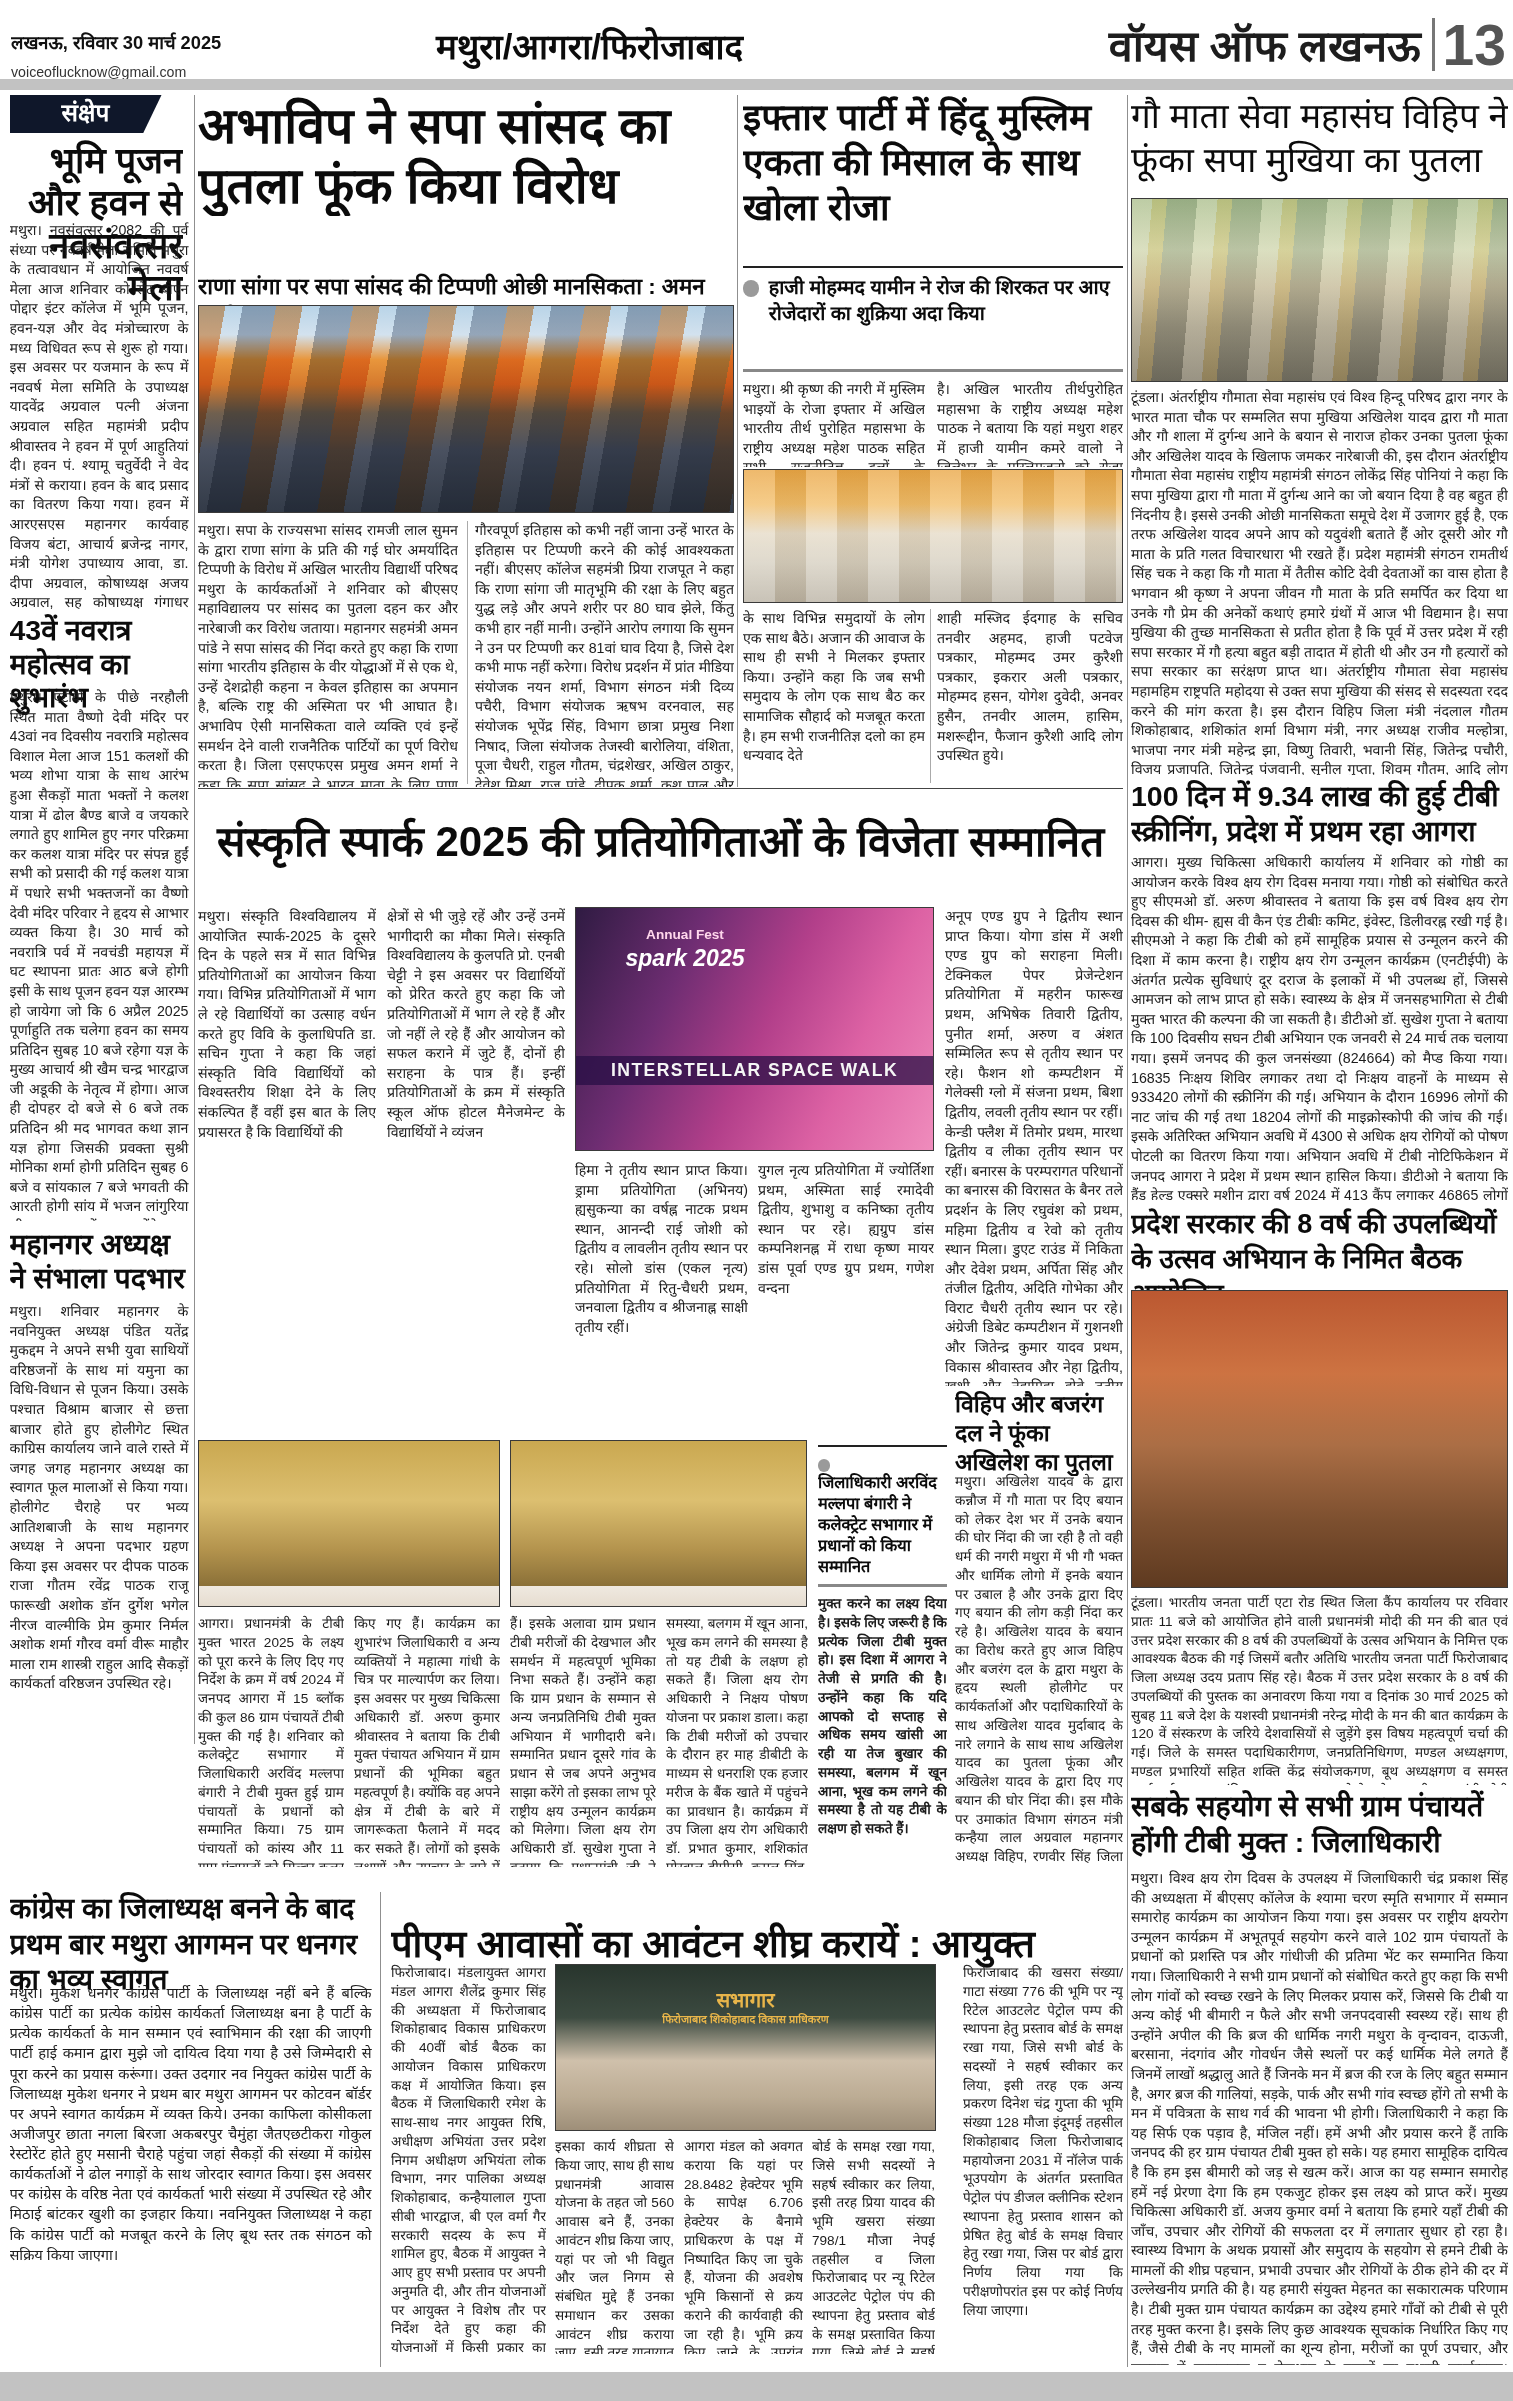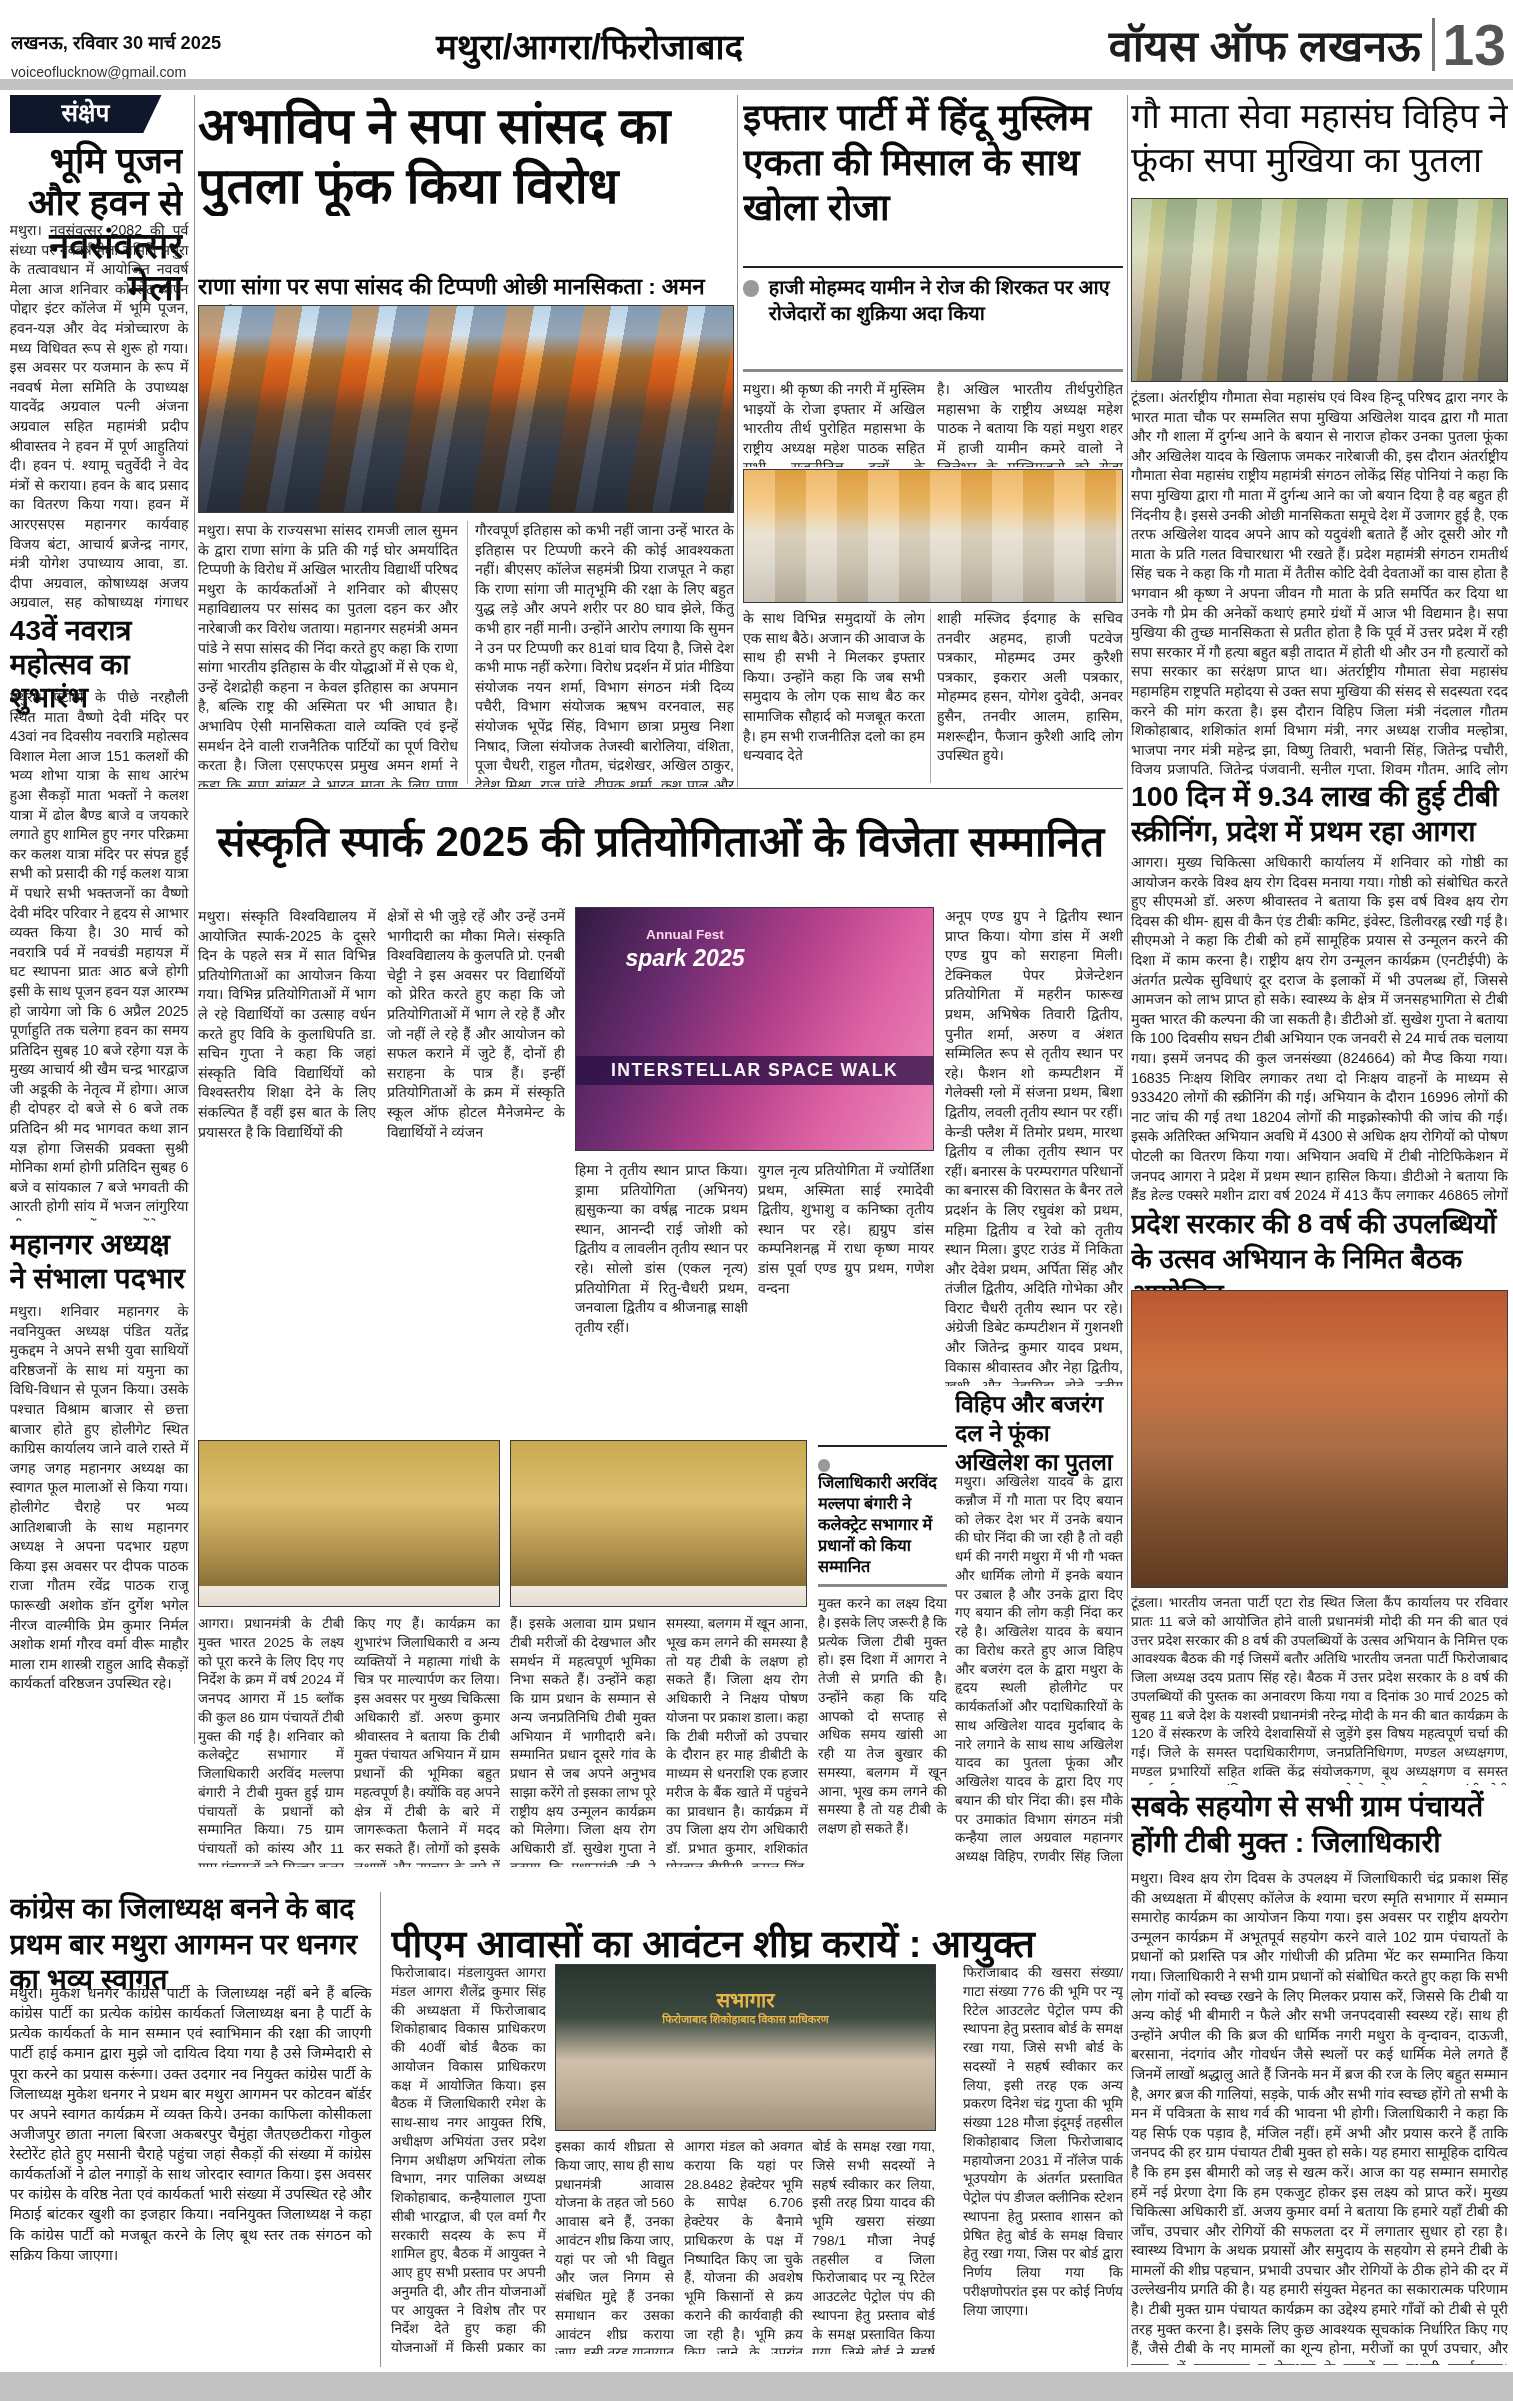--- a/index.html
+++ b/index.html
@@ -105,21 +105,21 @@
   <div class="abs body-txt" style="left:945px;top:907px;width:178px;height:479px;font-size:14.2px;">अनूप एण्ड ग्रुप ने द्वितीय स्थान प्राप्त किया। योगा डांस में अशी एण्ड ग्रुप को सराहना मिली। टेक्निकल पेपर प्रेजेन्टेशन प्रतियोगिता में महरीन फारूख प्रथम, अभिषेक तिवारी द्वितीय, पुनीत शर्मा, अरुण व अंशत सम्मिलित रूप से तृतीय स्थान पर रहे। फैशन शो कम्पटीशन में गेलेक्सी ग्लो में संजना प्रथम, बिशा द्वितीय, लवली तृतीय स्थान पर रहीं। केन्डी फ्लैश में तिमोर प्रथम, मारथा द्वितीय व लीका तृतीय स्थान पर रहीं। बनारस के परम्परागत परिधानों का बनारस की विरासत के बैनर तले प्रदर्शन के लिए रघुवंश को प्रथम, महिमा द्वितीय व रेवो को तृतीय स्थान मिला। डुएट राउंड में निकिता और देवेश प्रथम, अर्पिता सिंह और तंजील द्वितीय, अदिति गोभेका और विराट चैधरी तृतीय स्थान पर रहे। अंग्रेजी डिबेट कम्पटीशन में गुशनशी और जितेन्द्र कुमार यादव प्रथम, विकास श्रीवास्तव और नेहा द्वितीय, खुशी और नेहामिहा होवे तृतीय स्थान पर रहे। इन सभी विजेताओं को प्रमाणपत्र और पुरस्कार देकर सम्मानित किया गया।</div>
 
   <div class="ph ph-collect" style="left:198px;top:1440px;width:302px;height:167px;"></div>
   <div class="ph ph-collect" style="left:510px;top:1440px;width:297px;height:167px;"></div>
   <div class="hrule" style="left:818px;top:1445px;width:129px;"></div>
   <div class="abs bullet-row" style="left:818px;top:1454px;width:129px;height:122px;flex-direction:column;">
     <span class="bullet-dot" style="width:12.2px;height:12.2px;margin-right:5.4px;"></span>
     <span class="hl" style="font-size:16.3px;line-height:1.3;">जिलाधिकारी अरविंद मल्लपा बंगारी ने कलेक्ट्रेट सभागार में प्रधानों को किया सम्मानित</span>
   </div>
   <div class="hrule" style="left:818px;top:1584px;width:129px;background:#888;height:3.4px;"></div>
-  <div class="abs body-txt" style="left:818px;top:1595px;width:129px;height:271px;font-size:13.6px;">मुक्त करने का लक्ष्य दिया है। इसके लिए जरूरी है कि प्रत्येक जिला टीबी मुक्त हो। इस दिशा में आगरा ने तेजी से प्रगति की है। उन्होंने कहा कि यदि आपको दो सप्ताह से अधिक समय खांसी आ रही या तेज बुखार की समस्या, बलगम में खून आना, भूख कम लगने की समस्या है तो यह टीबी के लक्षण हो सकते हैं।</div>
+  <div class="abs body-txt" style="left:818px;top:1595px;width:129px;height:271px;font-size:13.6px;font-weight:bold;">मुक्त करने का लक्ष्य दिया है। इसके लिए जरूरी है कि प्रत्येक जिला टीबी मुक्त हो। इस दिशा में आगरा ने तेजी से प्रगति की है। उन्होंने कहा कि यदि आपको दो सप्ताह से अधिक समय खांसी आ रही या तेज बुखार की समस्या, बलगम में खून आना, भूख कम लगने की समस्या है तो यह टीबी के लक्षण हो सकते हैं।</div>
   <div class="abs body-txt" style="left:198px;top:1615px;width:146px;height:252px;font-size:13.6px;">आगरा। प्रधानमंत्री के टीबी मुक्त भारत 2025 के लक्ष्य को पूरा करने के लिए दिए गए निर्देश के क्रम में वर्ष 2024 में जनपद आगरा में 15 ब्लॉक की कुल 86 ग्राम पंचायतें टीबी मुक्त की गई है। शनिवार को कलेक्ट्रेट सभागार में जिलाधिकारी अरविंद मल्लपा बंगारी ने टीबी मुक्त हुई ग्राम पंचायतों के प्रधानों को सम्मानित किया। 75 ग्राम पंचायतों को कांस्य और 11 ग्राम पंचायतों को सिल्वर कलर की महात्मा गांधी की प्रतिमा व सभी ग्राम प्रधानों को प्रमाण पत्र प्रदान</div>
   <div class="abs body-txt" style="left:354px;top:1615px;width:146px;height:252px;font-size:13.6px;">किए गए हैं। कार्यक्रम का शुभारंभ जिलाधिकारी व अन्य व्यक्तियों ने महात्मा गांधी के चित्र पर माल्यार्पण कर लिया। इस अवसर पर मुख्य चिकित्सा अधिकारी डॉ. अरुण कुमार श्रीवास्तव ने बताया कि टीबी मुक्त पंचायत अभियान में ग्राम प्रधानों की भूमिका बहुत महत्वपूर्ण है। क्योंकि वह अपने क्षेत्र में टीबी के बारे में जागरूकता फैलाने में मदद कर सकते हैं। लोगों को इसके लक्षणों और उपचार के बारे में जानकारी दे सकते</div>
   <div class="abs body-txt" style="left:510px;top:1615px;width:146px;height:252px;font-size:13.6px;">हैं। इसके अलावा ग्राम प्रधान टीबी मरीजों की देखभाल और समर्थन में महत्वपूर्ण भूमिका निभा सकते हैं। उन्होंने कहा कि ग्राम प्रधान के सम्मान से अन्य जनप्रतिनिधि टीबी मुक्त अभियान में भागीदारी बने। सम्मानित प्रधान दूसरे गांव के प्रधान से जब अपने अनुभव साझा करेंगे तो इसका लाभ पूरे राष्ट्रीय क्षय उन्मूलन कार्यक्रम को मिलेगा। जिला क्षय रोग अधिकारी डॉ. सुखेश गुप्ता ने बताया कि प्रधानमंत्री जी ने भारत को वर्ष 2025 तक टीबी</div>
   <div class="abs body-txt" style="left:666px;top:1615px;width:142px;height:252px;font-size:13.6px;">समस्या, बलगम में खून आना, भूख कम लगने की समस्या है तो यह टीबी के लक्षण हो सकते हैं। जिला क्षय रोग अधिकारी ने निक्षय पोषण योजना पर प्रकाश डाला। कहा कि टीबी मरीजों को उपचार के दौरान हर माह डीबीटी के माध्यम से धनराशि एक हजार मरीज के बैंक खाते में पहुंचने का प्रावधान है। कार्यक्रम में उप जिला क्षय रोग अधिकारी डॉ. प्रभात कुमार, शशिकांत पोरवाल डीपीसी, कमल सिंह, अरविंद यादव आदि मौजूद रहे।</div>
 
   <div class="abs hl" style="left:955px;top:1390px;width:168px;font-size:23px;line-height:1.25;">विहिप और बजरंग दल ने फूंका अखिलेश का पुतला</div>
   <div class="abs body-txt" style="left:955px;top:1473px;width:168px;height:391px;font-size:13.6px;">मथुरा। अखिलेश यादव के द्वारा कन्नौज में गौ माता पर दिए बयान को लेकर देश भर में उनके बयान की घोर निंदा की जा रही है तो वही धर्म की नगरी मथुरा में भी गौ भक्त और धार्मिक लोगो में इनके बयान पर उबाल है और उनके द्वारा दिए गए बयान की लोग कड़ी निंदा कर रहे है। अखिलेश यादव के बयान का विरोध करते हुए आज विहिप और बजरंग दल के द्वारा मथुरा के हृदय स्थली होलीगेट पर कार्यकर्ताओं और पदाधिकारियों के साथ अखिलेश यादव मुर्दाबाद के नारे लगाने के साथ साथ अखिलेश यादव का पुतला फूंका और अखिलेश यादव के द्वारा दिए गए बयान की घोर निंदा की। इस मौके पर उमाकांत विभाग संगठन मंत्री कन्हैया लाल अग्रवाल महानगर अध्यक्ष विहिप, रणवीर सिंह जिला अध्यक्ष विहिप, गोकुलेश गौतम महानगर मंत्री, योगेश गौतम जिला मंत्री, मोहित नोहवार महानगर बजरंग दल संयोजक, राम तोमर जिला संयोजक बजरंग दल आदि लोग मौजूद रहे।</div>
 
   <div class="abs hl" style="left:9.5px;top:1891px;width:362px;font-size:28.5px;line-height:1.25;font-weight:900;">कांग्रेस का जिलाध्यक्ष बनने के बाद प्रथम बार मथुरा आगमन पर धनगर का भव्य स्वागत</div>
   <div class="abs body-txt" style="left:9.5px;top:1983px;width:362px;height:384px;font-size:14.6px;">मथुरा। मुकेश धनगर कांग्रेस पार्टी के जिलाध्यक्ष नहीं बने हैं बल्कि कांग्रेस पार्टी का प्रत्येक कांग्रेस कार्यकर्ता जिलाध्यक्ष बना है पार्टी के प्रत्येक कार्यकर्ता के मान सम्मान एवं स्वाभिमान की रक्षा की जाएगी पार्टी हाई कमान द्वारा मुझे जो दायित्व दिया गया है उसे जिम्मेदारी से पूरा करने का प्रयास करूंगा। उक्त उदगार नव नियुक्त कांग्रेस पार्टी के जिलाध्यक्ष मुकेश धनगर ने प्रथम बार मथुरा आगमन पर कोटवन बॉर्डर पर अपने स्वागत कार्यक्रम में व्यक्त किये। उनका काफिला कोसीकला अजीजपुर छाता नगला बिरजा अकबरपुर चैमुंहा जैतएछटीकरा गोकुल रेस्टोरेंट होते हुए मसानी चैराहे पहुंचा जहां सैकड़ों की संख्या में कांग्रेस कार्यकर्ताओं ने ढोल नगाड़ों के साथ जोरदार स्वागत किया। इस अवसर पर कांग्रेस के वरिष्ठ नेता एवं कार्यकर्ता भारी संख्या में उपस्थित रहे और मिठाई बांटकर खुशी का इजहार किया। नवनियुक्त जिलाध्यक्ष ने कहा कि कांग्रेस पार्टी को मजबूत करने के लिए बूथ स्तर तक संगठन को सक्रिय किया जाएगा।</div>

